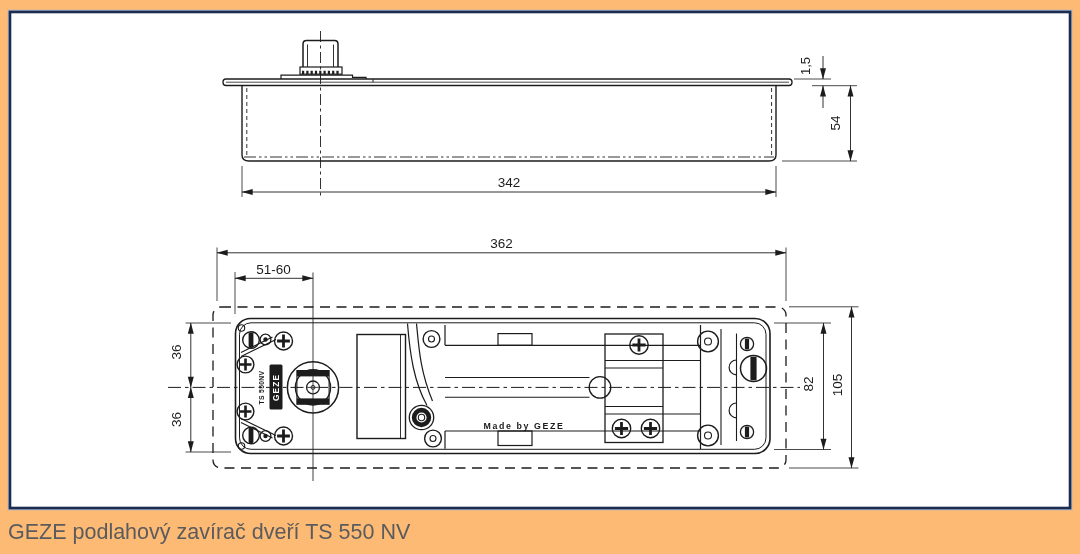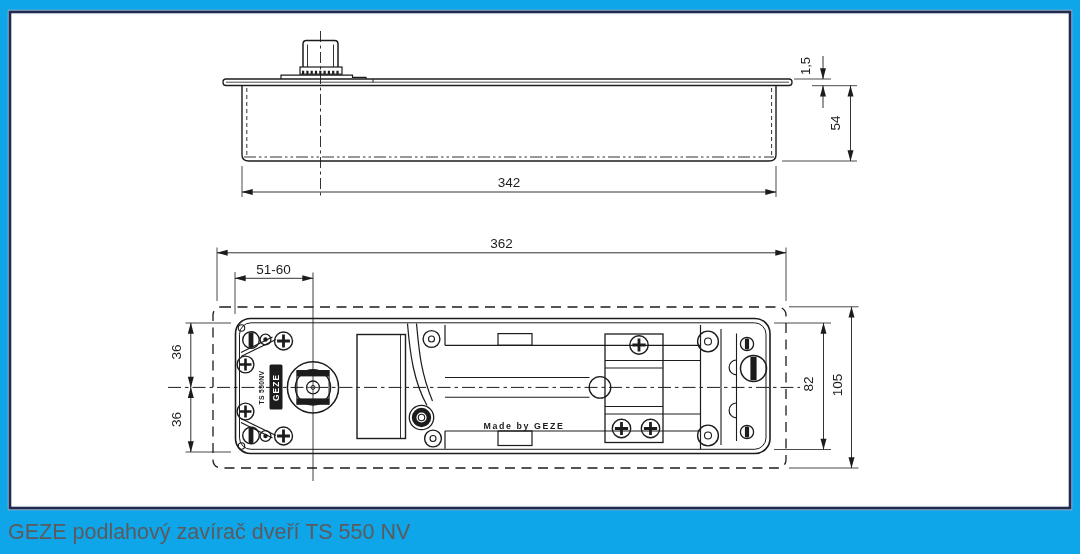--- a/index.html
+++ b/index.html
@@ -1,17 +1,17 @@
 <!DOCTYPE html>
 <html style="--line: #1c1c1c; --frame: #1d2c4e; --caption: #5b5b5d;"><head>
 <meta charset="utf-8">
 <style>
   :root { --line:#1c1c1c; --frame:#1d2c4e; --caption:#5b5b5d; }
   html,body { margin:0; padding:0; background:#fff; }
-  .stage { position:relative; width:1080px; height:554px; background:#0ea5e9; overflow:hidden; }
+  .stage { position:relative; width:1080px; height:554px; background:#fdba74; overflow:hidden; }
   svg text { font-family:"Liberation Sans", sans-serif; }
   .ln   { stroke:var(--line); fill:none; stroke-linecap:butt; }
   .fil  { fill:var(--line); stroke:none; }
   .dim  { font-size:13.5px; fill:var(--line); }
   .dimS { font-size:13px; fill:var(--line); }
   .lblTiny { font-size:6.8px; font-weight:bold; fill:var(--line); letter-spacing:.3px; }
   .lblLogo { font-size:8.4px; font-weight:bold; fill:#fff; letter-spacing:1.1px; }
   .made { font-size:8.8px; font-weight:bold; fill:var(--line); letter-spacing:1.6px; }
   .cap  { font-size:21.5px; fill:var(--caption); }
   .arrow { fill:var(--line); }

